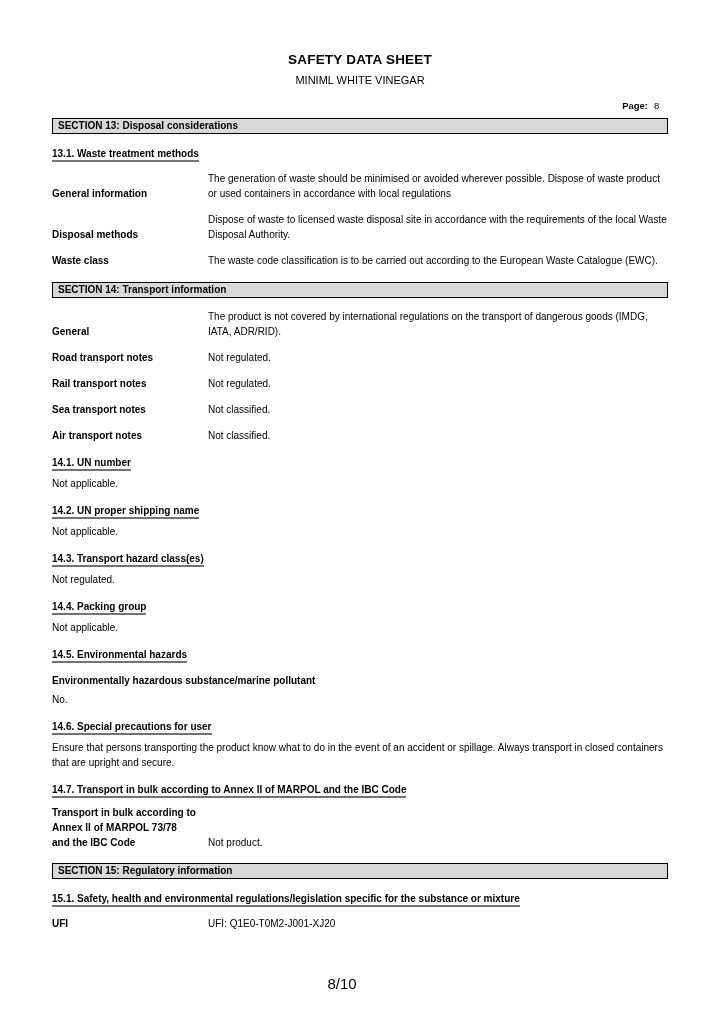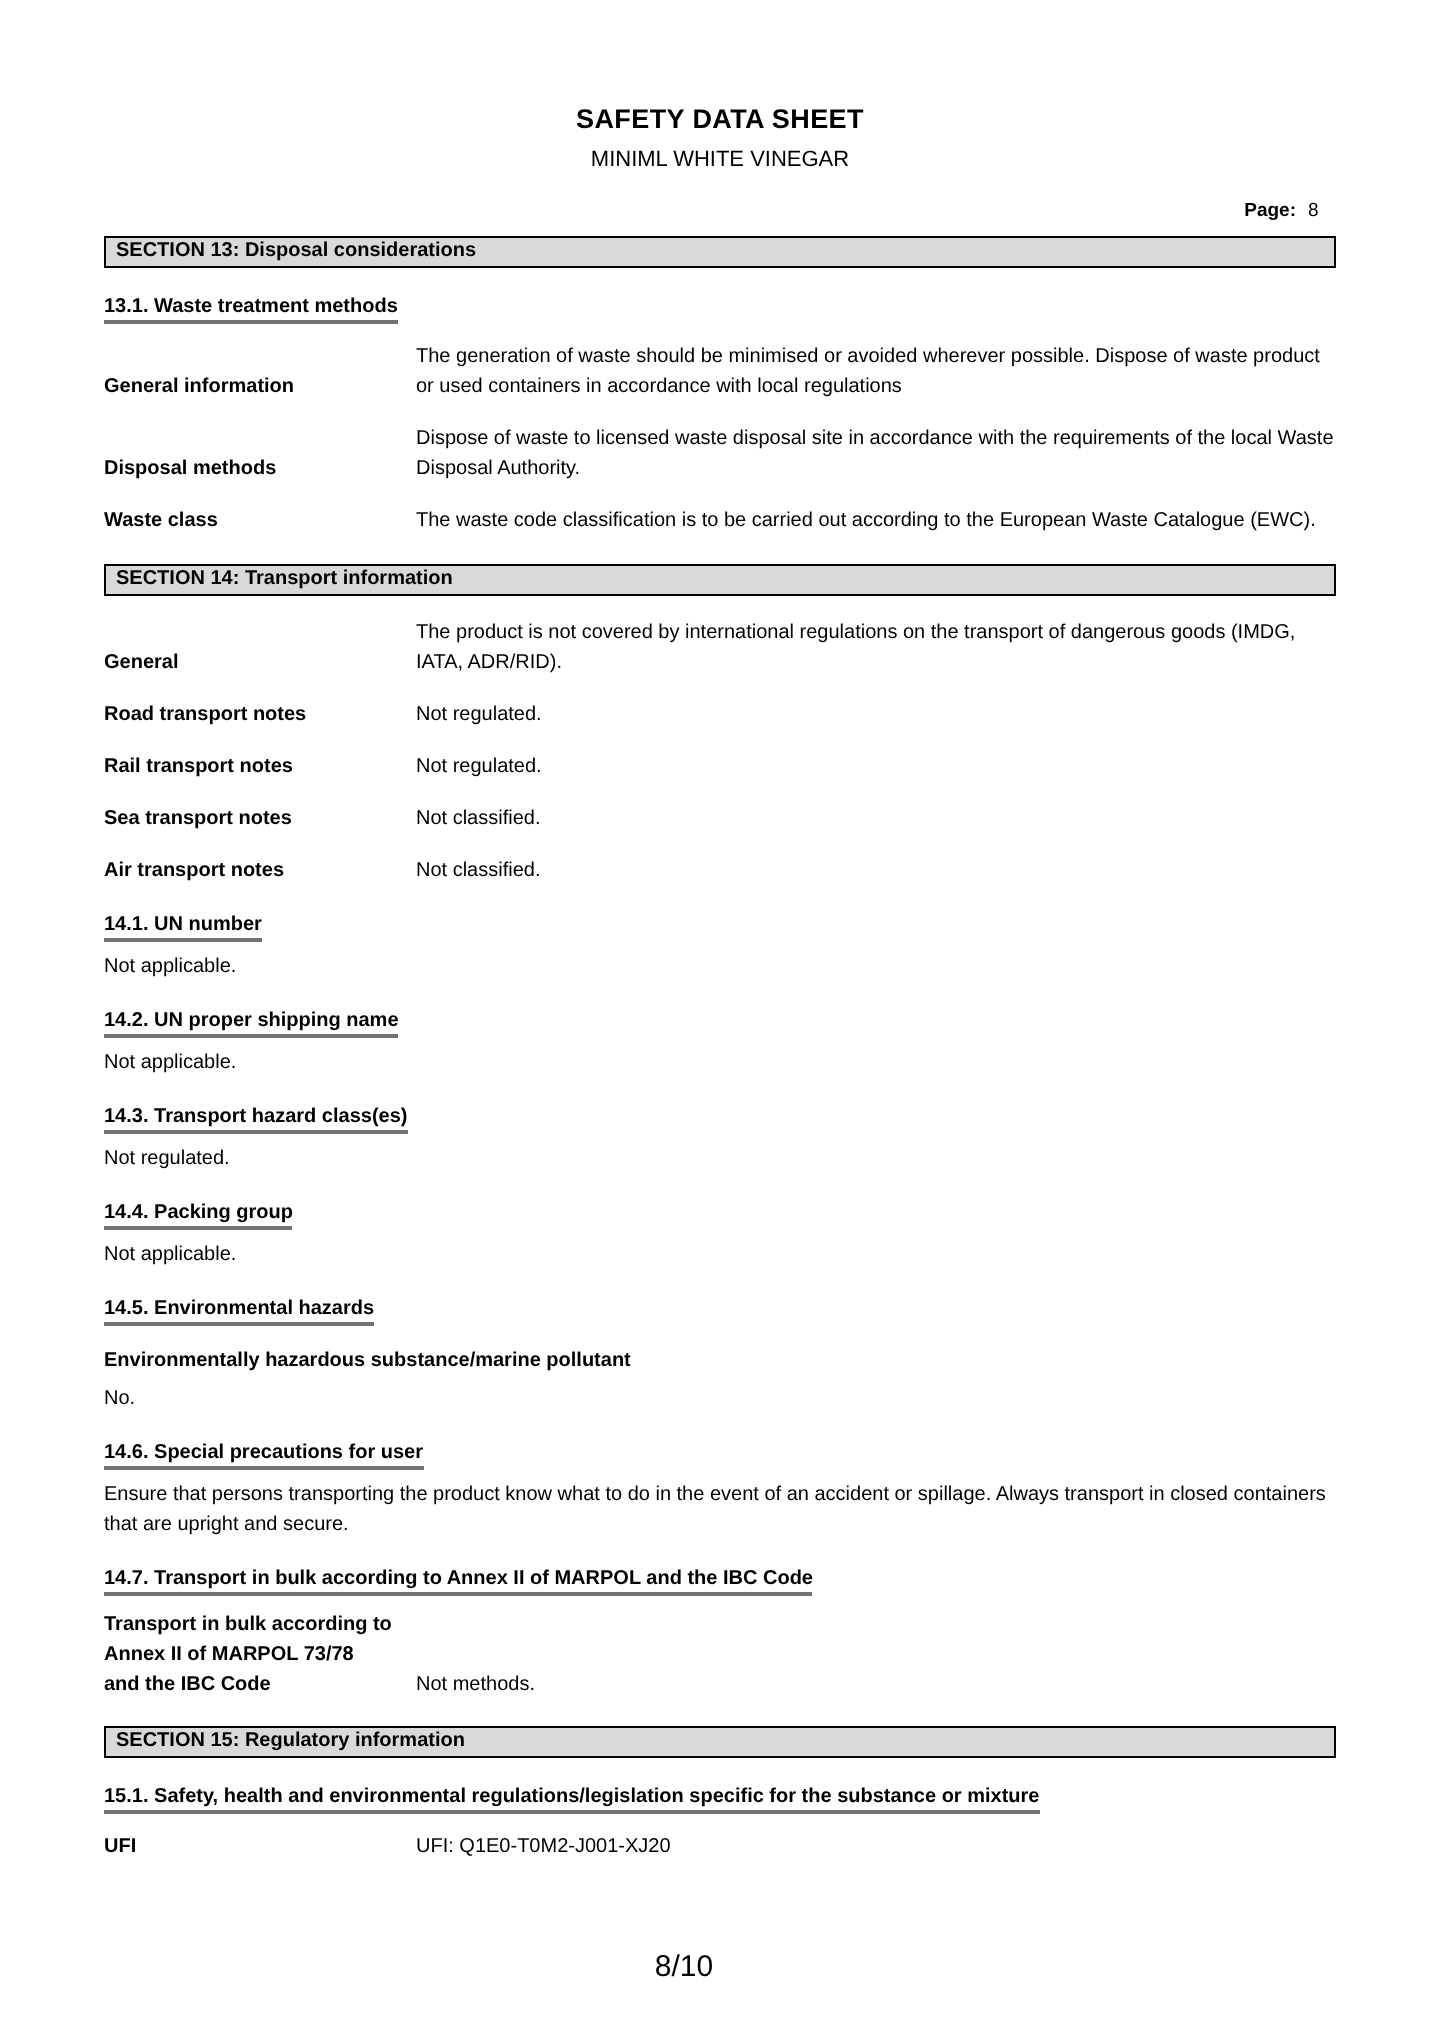--- a/index.html
+++ b/index.html
@@ -224,21 +224,21 @@
   <div class="para">Ensure that persons transporting the product know what to do in the event of an accident or spillage. Always transport in closed containers that are upright and secure.</div>
 
   <div class="sub-head"><span class="u">14.7. Transport in bulk according to Annex II of MARPOL and the IBC Code</span></div>
 
   <div class="row tight">
     <div class="label label-multi">
       <div>Transport in bulk according to</div>
       <div>Annex II of MARPOL 73/78</div>
       <div>and the IBC Code</div>
     </div>
-    <div class="value">Not methods.</div>
+    <div class="value">Not product.</div>
   </div>
 
   <div class="section-bar" style="margin-top:13px;">SECTION 15: Regulatory information</div>
 
   <div class="sub-head"><span class="u">15.1. Safety, health and environmental regulations/legislation specific for the substance or mixture</span></div>
 
   <div class="row">
     <div class="label">UFI</div>
     <div class="value">UFI: Q1E0-T0M2-J001-XJ20</div>
   </div>

